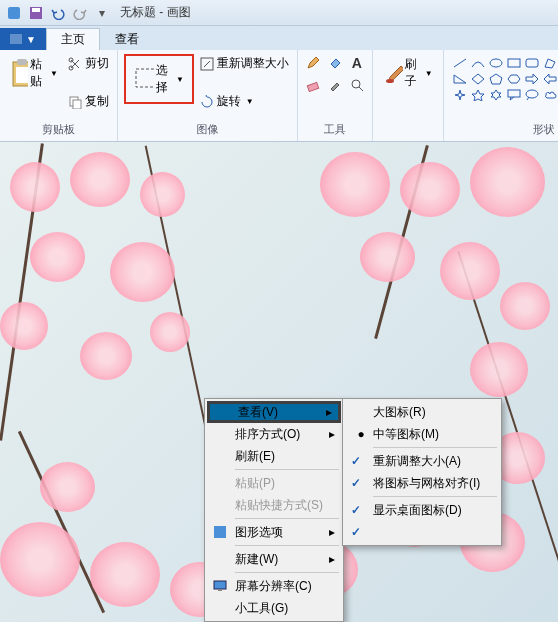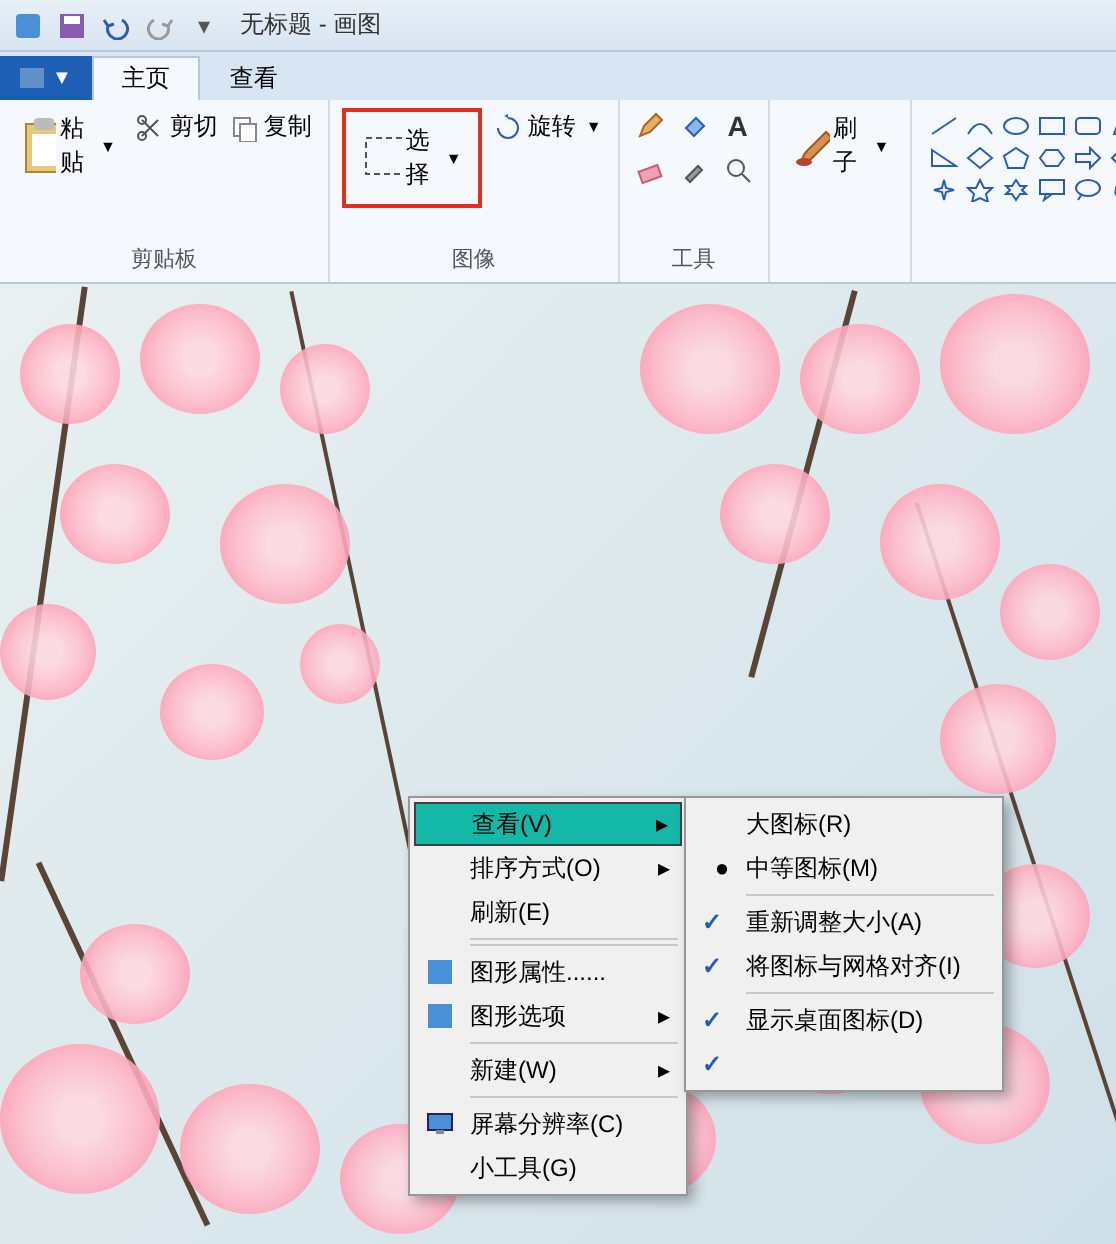--- a/index.html
+++ b/index.html
@@ -9,35 +9,35 @@
 .qat-btn{width:20px;height:20px;display:flex;align-items:center;justify-content:center}
 .title-text{margin-left:8px;color:#333}
 .tabstrip{height:24px;background:#d8e6f4;display:flex;align-items:flex-end}
 .file-btn{background:#1e5fb4;color:#fff;padding:4px 10px;display:flex;align-items:center;gap:4px;height:22px}
 .tab{padding:4px 14px;height:22px;display:flex;align-items:center;border:1px solid transparent}
 .tab.active{background:#f5f9fd;border:1px solid #b8c8d8;border-bottom:none}
 .ribbon{height:92px;background:#f5f9fd;display:flex;border-bottom:1px solid #b8c8d8}
 .group{display:flex;flex-direction:column;align-items:center;padding:2px 6px;border-right:1px solid #d0dce8}
 .group-body{flex:1;display:flex;align-items:flex-start;gap:4px;padding-top:2px}
 .group-label{font-size:11px;color:#556;padding:2px 0}
-.col{display:flex;flex-direction:row;gap:2px}
+.col{display:flex;flex-direction:column;gap:19px}
 .big-btn{display:flex;flex-direction:row;align-items:center;gap:2px;padding:2px 4px;cursor:pointer}
 .small-item{display:flex;align-items:center;gap:3px;padding:1px 2px;white-space:nowrap}
 .sel-highlight{border:2px solid #e03020;padding:4px}
 .crop-highlight{border:2px solid #e03020;padding:1px 2px;display:inline-flex;align-items:center;gap:3px}
 .shapes-gal{display:grid;grid-template-columns:repeat(7,16px);grid-template-rows:repeat(3,14px);gap:2px;padding:2px}
 .shape-cell{width:16px;height:14px;display:flex;align-items:center;justify-content:center;color:#2a5db0}
 .tool-grid{display:grid;grid-template-columns:repeat(3,18px);gap:4px}
 .tool-cell{width:18px;height:18px;display:flex;align-items:center;justify-content:center}
 .canvas{position:relative;width:558px;height:480px;background:linear-gradient(135deg,#e8f0f0,#d0e0e8)}
 .blossom{position:absolute;border-radius:50%;background:radial-gradient(circle,#ffd8e0 20%,#ffb8c8 55%,#ff98b0 80%);opacity:.88}
 .branch{position:absolute;background:#5a4438}
 .ctx{position:absolute;background:#f0f0f0;border:1px solid #979797;box-shadow:3px 3px 6px rgba(0,0,0,.3);padding:2px}
 .ctx-item{display:flex;align-items:center;height:22px;padding:0 20px 0 28px;position:relative;white-space:nowrap}
-.ctx-item.hl{background:#14b8a6;border:1px solid #404040}
+.ctx-item.hl{background:#0369a1;border:3px solid #404040}
 .ctx-item.dis{color:#999}
 .ctx-sep{height:1px;background:#c8c8c8;margin:2px 2px 2px 28px}
 .ctx-icon{position:absolute;left:4px;width:18px;height:18px;display:flex;align-items:center;justify-content:center}
 .ctx-arrow{position:absolute;right:6px}
 .ctx-check{position:absolute;left:6px;color:#1e5fb4;font-weight:bold}
 .submenu{position:absolute;left:342px;top:256px;width:160px}
 .mainmenu{position:absolute;left:204px;top:256px;width:140px}
 svg{display:block}
 </style>
 </head>
@@ -121,20 +121,27 @@
       <div class="sel-highlight">
         <div class="big-btn">
           <svg width="26" height="24">
               <rect x="2" y="2" width="22" height="18" fill="none" stroke="#555" stroke-dasharray="3 2"></rect>
             </svg>
           <span>选择</span>
           <span style="font-size:8px">▼</span>
         </div>
       </div>
       <div class="col">
+        <div class="small-item">
+            <svg width="14" height="14">
+              <rect x="1" y="1" width="12" height="12" fill="none" stroke="#555"></rect>
+              <path d="M4 10l6-6" stroke="#555"></path>
+            </svg>
+            <span>重新调整大小</span>
+          </div>
         <div class="small-item">
             <svg width="14" height="14">
               <path d="M7 2 A5 5 0 1 1 2 7" stroke="#2a5db0" fill="none"></path>
               <path d="M7 2l-2-1 2-1z" fill="#2a5db0"></path>
             </svg>
             <span>旋转</span>
             <span style="font-size:8px;margin-left:2px">▼</span>
           </div>
       </div>
     </div>
@@ -362,29 +369,27 @@
         <span class="ctx-arrow">▸</span>
       </div>
     <div class="ctx-item">
         <span>排序方式(O)</span>
         <span class="ctx-arrow">▸</span>
       </div>
     <div class="ctx-item">
         <span>刷新(E)</span>
       </div>
     <div class="ctx-sep"></div>
-    <div class="ctx-sep"></div>
-    <div class="ctx-item">
-        <span class="ctx-icon">
-          <svg width="14" height="14">
-            <rect x="1" y="1" width="12" height="12" fill="#4a90d9"></rect>
-          </svg>
-        </span>
-        <span>图形属性......</span>
-      </div>
+    <div class="ctx-item dis">
+        <span>粘贴(P)</span>
+      </div>
+    <div class="ctx-item dis">
+        <span>粘贴快捷方式(S)</span>
+      </div>
+    <div class="ctx-sep"></div>
     <div class="ctx-item">
         <span class="ctx-icon">
           <svg width="14" height="14">
             <rect x="1" y="1" width="12" height="12" fill="#4a90d9"></rect>
           </svg>
         </span>
         <span>图形选项</span>
         <span class="ctx-arrow">▸</span>
       </div>
     <div class="ctx-sep"></div>

